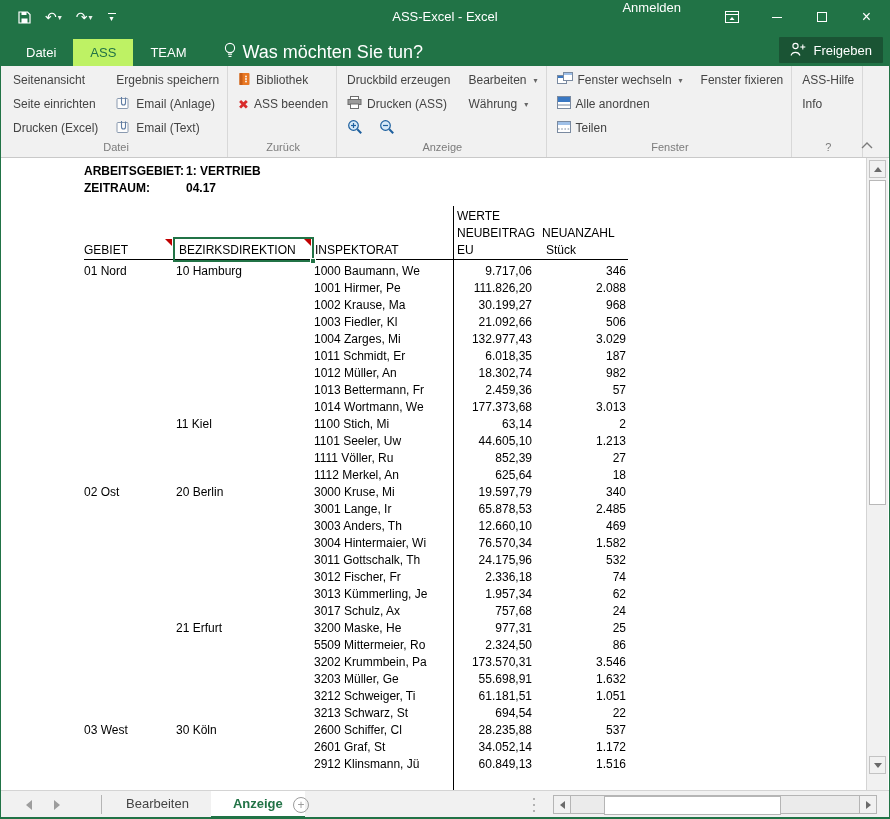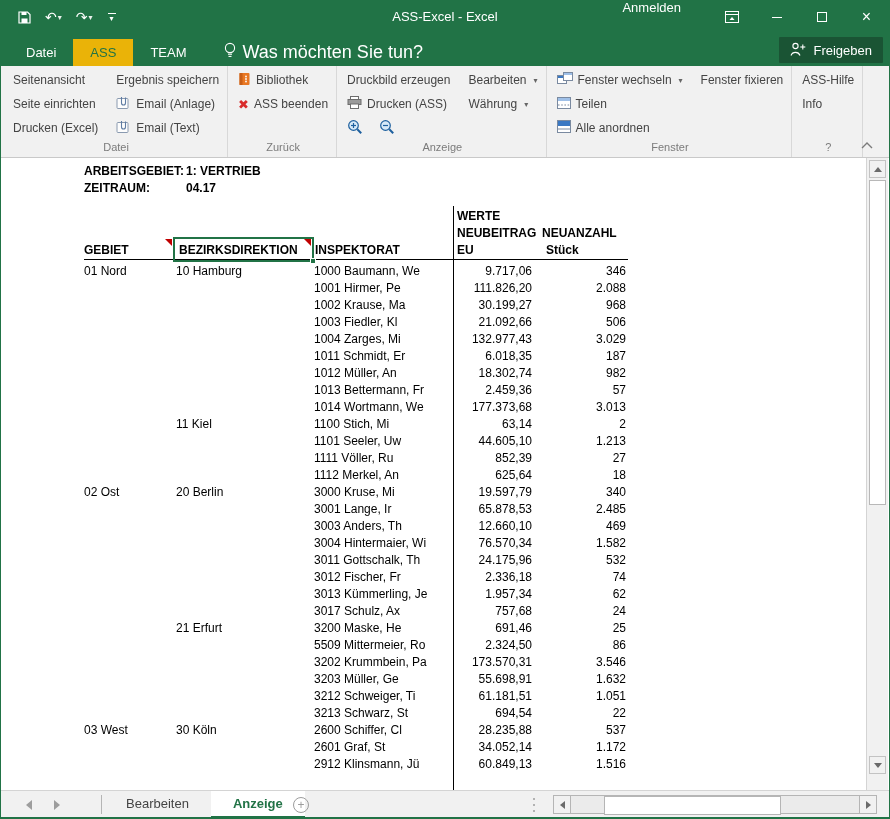--- a/index.html
+++ b/index.html
@@ -19,41 +19,41 @@
   .signin { font-size:13px; margin-right:28px; }
   .tb-ctrl { width:45px; height:34px; display:flex; align-items:center; justify-content:center; color:#fff; }
   .min-glyph { width:10px; height:1px; background:#fff; display:inline-block; }
   .max-glyph { width:10px; height:10px; border:1px solid #fff; display:inline-block; }
   .close-glyph { font-size:16px; line-height:16px; }
 
   
   .tabrow { position:absolute; top:34px; left:0; right:0; height:32px; background:#217346; display:flex; align-items:flex-end; }
   .rtab { height:27px; line-height:27px; padding:0 17px; color:#fff; font-size:13px; }
   .rtab.first { margin-left:8px; }
-  .rtab.active { background:#eab308; color:#217346; }
+  .rtab.active { background:#bef264; color:#217346; }
   .tellme { display:flex; align-items:center; gap:7px; color:#fff; font-size:18px; height:27px; margin-left:20px; }
   .share-btn { position:absolute; right:6px; bottom:3px; height:26px; display:flex; align-items:center; gap:7px; background:#1a5434; color:#fff; font-size:13px; padding:0 11px; border:none; border-radius:1px; }
 
   
   .ribbon { position:absolute; top:66px; left:0; right:0; height:92px; background:#f1f1f1; border-bottom:1px solid #c9c9c9; display:flex; padding-left:2px; }
   .rgroup { display:flex; flex-direction:column; border-right:1px solid #d8d8d8; padding:2px 4px 0 6px; }
   .rg-body { flex:1; display:flex; gap:10px; }
   .rg-col { display:flex; flex-direction:column; }
   .rbtn { display:flex; align-items:center; gap:5px; height:24px; font-size:12px; color:#444; padding:0 4px; white-space:nowrap; }
   .rg-label { height:17px; text-align:center; font-size:11px; color:#7b7b7b; line-height:14px; }
   .caret { font-size:8px; color:#666; margin-left:2px; }
   .redx { color:#d92b2b; font-size:13px; font-weight:bold; line-height:13px; }
   .collapse-ribbon { position:absolute; right:12px; bottom:5px; width:20px; height:14px; display:flex; align-items:center; justify-content:center; }
 
   
   .canvas { position:absolute; top:158px; left:0; width:866px; height:632px; background:#fff; border-right:1px solid #d4d4d4; font-size:12px; color:#000; }
   .meta { position:absolute; left:83px; top:5px; font-weight:bold; }
   .meta-line { display:flex; height:17px; line-height:17px; }
   .meta-label { width:102px; }
-  .hdr { position:absolute; font-weight:bold; line-height:16px; white-space:nowrap; }
+  .hdr { position:absolute; font-weight:normal; line-height:16px; white-space:nowrap; }
   .hline { position:absolute; left:83px; width:544px; height:1px; background:#000; top:101px; }
   .vline { position:absolute; left:452px; top:48px; width:1px; height:584px; background:#000; }
   .sel-cell { position:absolute; left:172px; top:79px; width:141px; height:25px; border:2px solid #217346; }
   .sel-handle { position:absolute; right:-4px; bottom:-4px; width:6px; height:6px; background:#217346; border:1px solid #fff; }
   .cmt-tri { position:absolute; width:0; height:0; border-top:7px solid #c00000; border-left:7px solid transparent; }
   .tbody { position:absolute; left:0; top:105px; right:0; }
   .trow { display:flex; margin-left:83px; height:17px; line-height:17px; }
   .tc { overflow:hidden; white-space:nowrap; }
   .c1 { width:92px; }
   .c2 { width:138px; }
@@ -273,34 +273,34 @@
             <span><svg width="16" height="13" viewBox="0 0 16 13">
                   <rect x="0.5" y="3.5" width="9" height="8" fill="#fff" stroke="#7a8aa0"></rect>
                   <rect x="1" y="4" width="8" height="2" fill="#3a78c3"></rect>
                   <rect x="6.5" y="0.5" width="9" height="8" fill="#fff" stroke="#7a8aa0"></rect>
                   <rect x="7" y="1" width="8" height="2" fill="#9fc0e8"></rect>
                 </svg></span>
             <span>Fenster wechseln</span>
               <span class="caret">▾</span>
           </span>
           <span class="rbtn">
+            <span><svg width="14" height="13" viewBox="0 0 14 13">
+                  <rect x="0.5" y="0.5" width="13" height="12" fill="#fff" stroke="#7a8aa0"></rect>
+                  <rect x="1" y="1" width="12" height="5" fill="#3a78c3"></rect>
+                  <line x1="1" y1="9" x2="13" y2="9" stroke="#7a8aa0"></line>
+                </svg></span>
+            <span>Alle anordnen</span>
+          </span>
+          <span class="rbtn">
             <span><svg width="14" height="12" viewBox="0 0 14 12">
                   <rect x="0.5" y="0.5" width="13" height="11" fill="#fff" stroke="#7a8aa0"></rect>
                   <rect x="1" y="1" width="12" height="3" fill="#9fc0e8"></rect>
                   <line x1="1" y1="8" x2="13" y2="8" stroke="#7a8aa0" stroke-dasharray="1.6,1.6"></line>
                 </svg></span>
             <span>Teilen</span>
-          </span>
-          <span class="rbtn">
-            <span><svg width="14" height="13" viewBox="0 0 14 13">
-                  <rect x="0.5" y="0.5" width="13" height="12" fill="#fff" stroke="#7a8aa0"></rect>
-                  <rect x="1" y="1" width="12" height="5" fill="#3a78c3"></rect>
-                  <line x1="1" y1="9" x2="13" y2="9" stroke="#7a8aa0"></line>
-                </svg></span>
-            <span>Alle anordnen</span>
           </span>
         </div>
         <div class="rg-col">
           <span class="rbtn">
               <span>Fenster fixieren</span>
             </span>
         </div>
       </div>
       <div class="rg-label">Fenster</div>
     </div>
@@ -501,21 +501,21 @@
           <div class="tc c1"></div>
           <div class="tc c2"></div>
           <div class="tc c3">3017 Schulz, Ax</div>
           <div class="tc c4">757,68</div>
           <div class="tc c5">24</div>
         </div>
         <div class="trow">
           <div class="tc c1"></div>
           <div class="tc c2">21 Erfurt</div>
           <div class="tc c3">3200 Maske, He</div>
-          <div class="tc c4">691,46</div>
+          <div class="tc c4">977,31</div>
           <div class="tc c5">25</div>
         </div>
         <div class="trow">
           <div class="tc c1"></div>
           <div class="tc c2"></div>
           <div class="tc c3">5509 Mittermeier, Ro</div>
           <div class="tc c4">2.324,50</div>
           <div class="tc c5">86</div>
         </div>
         <div class="trow">

